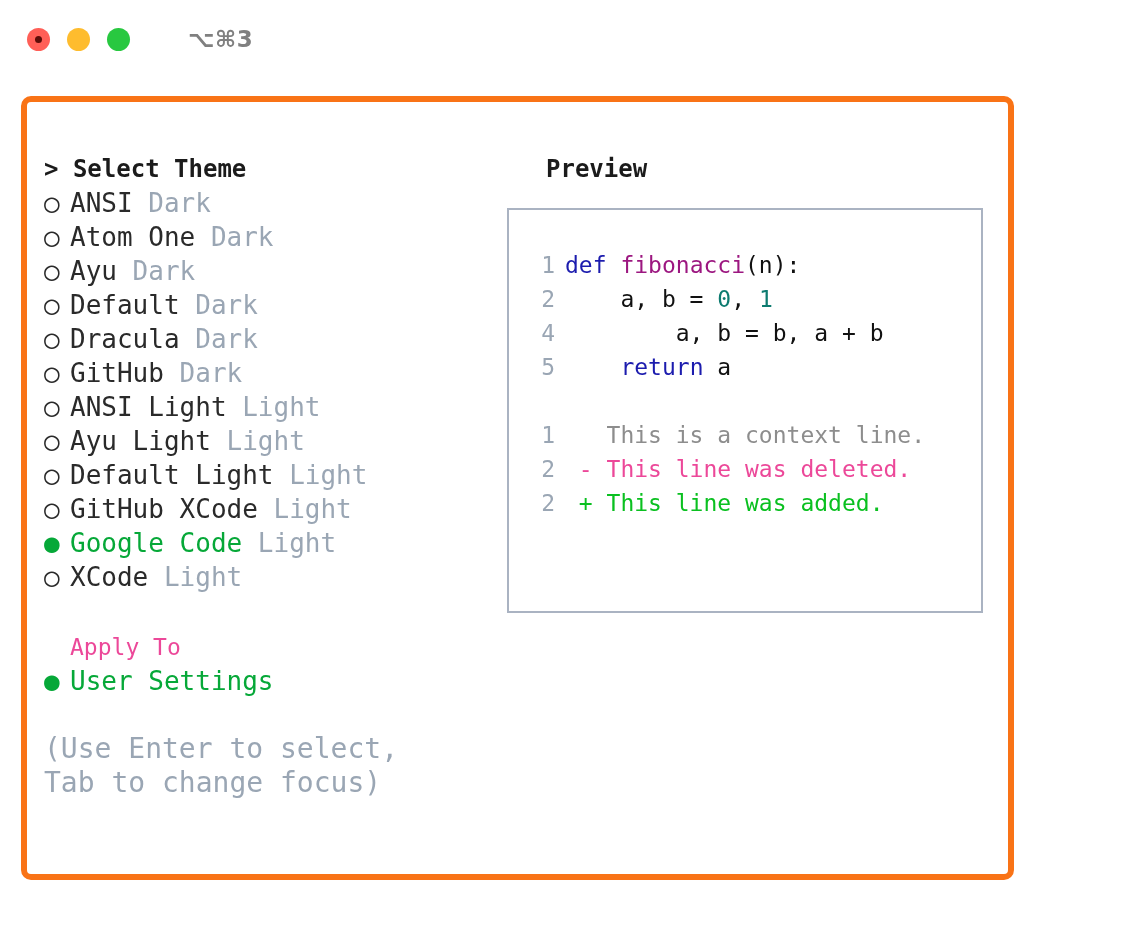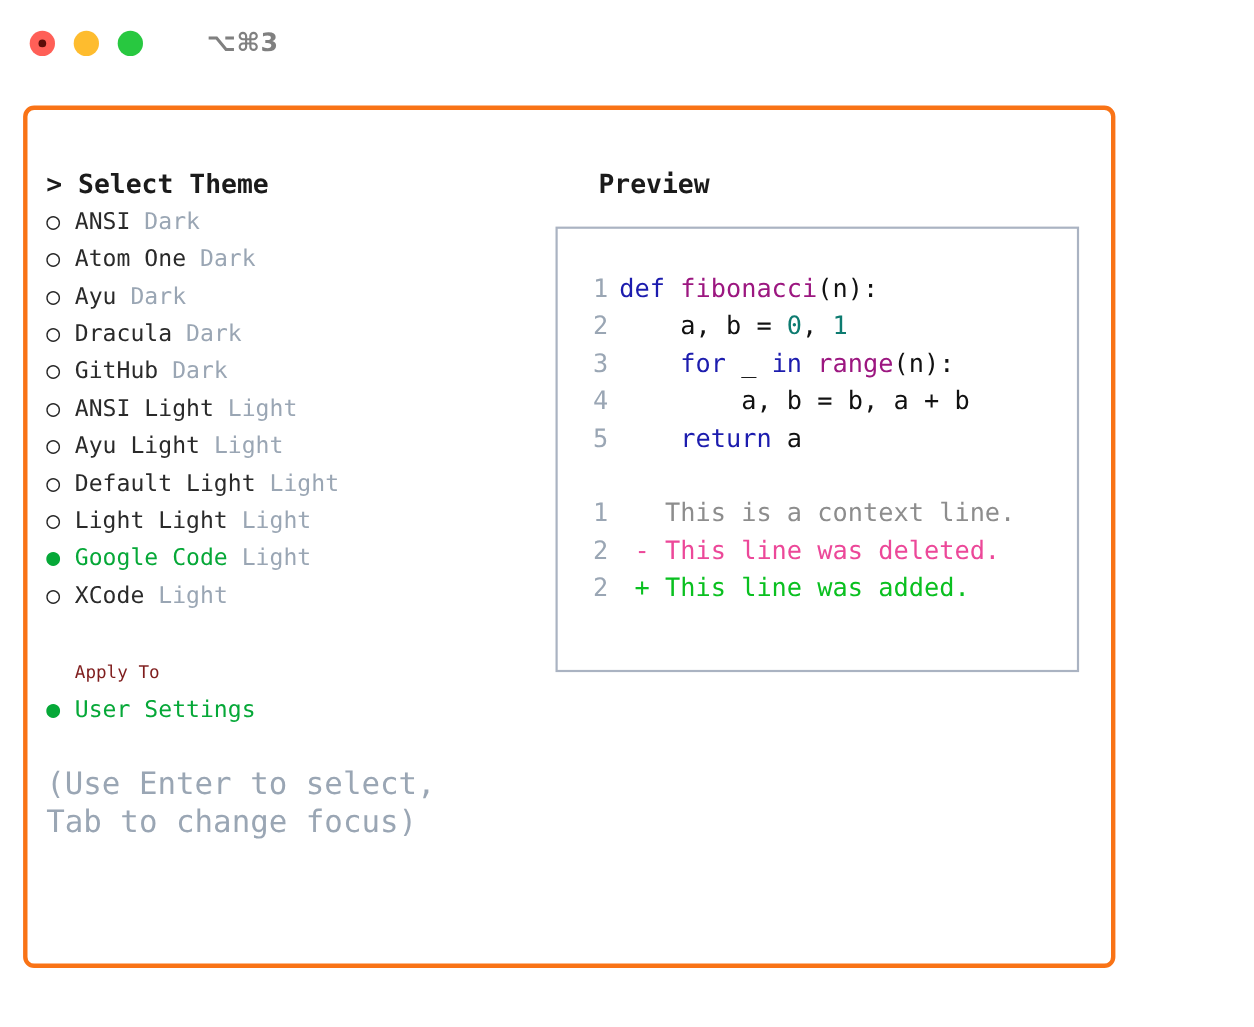--- a/index.html
+++ b/index.html
@@ -63,21 +63,21 @@
     font-family: "DejaVu Sans", "Liberation Sans", sans-serif;
     font-weight: 600;
   }
   
   .panel {
     position: absolute;
     left: 21px;
     top: 96px;
     width: 993px;
     height: 784px;
-    border: 4px solid #f97316;
+    border: 6px solid #f97316;
     border-radius: 10px;
     box-sizing: border-box;
     background: #ffffff;
   }
   .panel-inner {
     display: flex;
     padding: 50px 0 0 0;
   }
   .col-left {
     width: 465px;
@@ -91,36 +91,36 @@
   }
   
   .heading {
     font-size: 24px;
     font-weight: bold;
     color: #1b1b1b;
     line-height: 34px;
     white-space: pre;
   }
   .opt {
-    font-size: 21px;
+    font-size: 26px;
     line-height: 34px;
     color: #2a2a2a;
     white-space: pre;
     display: block;
   }
   .marker { display: inline-block; width: 26px; }
   .marker.on  { color: #06a838; }
   .marker.off { color: #2a2a2a; }
   .opt .label { color: #2a2a2a; }
   .opt.selected .label { color: #06a838; }
   .kind { color: #9aa6b4; }
   .group-title {
-    font-size: 16px;
-    line-height: 34px;
-    color: #7f1d1d;
+    font-size: 23px;
+    line-height: 34px;
+    color: #ec4899;
     white-space: pre;
     display: block;
   }
   .spacer-lg { height: 36px; }
   .spacer-md { height: 34px; }
   .hint {
     font-size: 28px;
     line-height: 34px;
     color: #9aa6b4;
     width: 405px;
@@ -183,26 +183,27 @@
 
   <div class="panel">
     <div class="panel-inner">
 
       <div class="col-left">
         <div class="heading">&gt; Select Theme</div>
         <div id="theme-list">
             <div class="opt"><span class="marker off">○</span><span class="label">ANSI</span><span class="kind"> Dark</span></div>
             <div class="opt"><span class="marker off">○</span><span class="label">Atom One</span><span class="kind"> Dark</span></div>
             <div class="opt"><span class="marker off">○</span><span class="label">Ayu</span><span class="kind"> Dark</span></div>
+            <div class="opt"><span class="marker off">○</span><span class="label">Default</span><span class="kind"> Dark</span></div>
             <div class="opt"><span class="marker off">○</span><span class="label">Dracula</span><span class="kind"> Dark</span></div>
             <div class="opt"><span class="marker off">○</span><span class="label">GitHub</span><span class="kind"> Dark</span></div>
             <div class="opt"><span class="marker off">○</span><span class="label">ANSI Light</span><span class="kind"> Light</span></div>
             <div class="opt"><span class="marker off">○</span><span class="label">Ayu Light</span><span class="kind"> Light</span></div>
             <div class="opt"><span class="marker off">○</span><span class="label">Default Light</span><span class="kind"> Light</span></div>
-            <div class="opt"><span class="marker off">○</span><span class="label">Light Light</span><span class="kind"> Light</span></div>
+            <div class="opt"><span class="marker off">○</span><span class="label">GitHub XCode</span><span class="kind"> Light</span></div>
             <div class="opt selected"><span class="marker on">●</span><span class="label">Google Code</span><span class="kind"> Light</span></div>
             <div class="opt"><span class="marker off">○</span><span class="label">XCode</span><span class="kind"> Light</span></div>
           </div>
 
         <div class="spacer-lg"></div>
 
         <div class="group-title"><span class="marker off"> </span><span>Apply To</span></div>
         <div id="apply-list">
             <div class="opt selected"><span class="marker on">●</span><span class="label">User Settings</span></div>
           </div>
@@ -211,21 +212,20 @@
 
         <div class="hint">(Use Enter to select, Tab to change focus)</div>
       </div>
 
       <div class="col-right">
         <div class="preview-title">Preview</div>
         <div class="preview-box">
           <div id="code-block">
               <div class="code-line"><span class="ln">1</span><span class="kw">def </span><span class="fn">fibonacci</span><span class="pln">(n):</span></div>
               <div class="code-line"><span class="ln">2</span><span class="pln">    a, b = </span><span class="num">0</span><span class="pln">, </span><span class="num">1</span></div>
-              <div class="code-line"><span class="ln">3</span><span class="pln">    </span><span class="kw">for</span><span class="pln"> _ </span><span class="kw">in</span><span class="pln"> </span><span class="fn">range</span><span class="pln">(n):</span></div>
               <div class="code-line"><span class="ln">4</span><span class="pln">        a, b = b, a + b</span></div>
               <div class="code-line"><span class="ln">5</span><span class="pln">    </span><span class="kw">return</span><span class="pln"> a</span></div>
             </div>
           <div class="blank-line"></div>
           <div id="diff-block">
               <div class="code-line"><span class="ln">1</span><span class="ctx">   This is a context line.</span></div>
               <div class="code-line"><span class="ln">2</span><span class="del"> - This line was deleted.</span></div>
               <div class="code-line"><span class="ln">2</span><span class="add"> + This line was added.</span></div>
             </div>
         </div>

